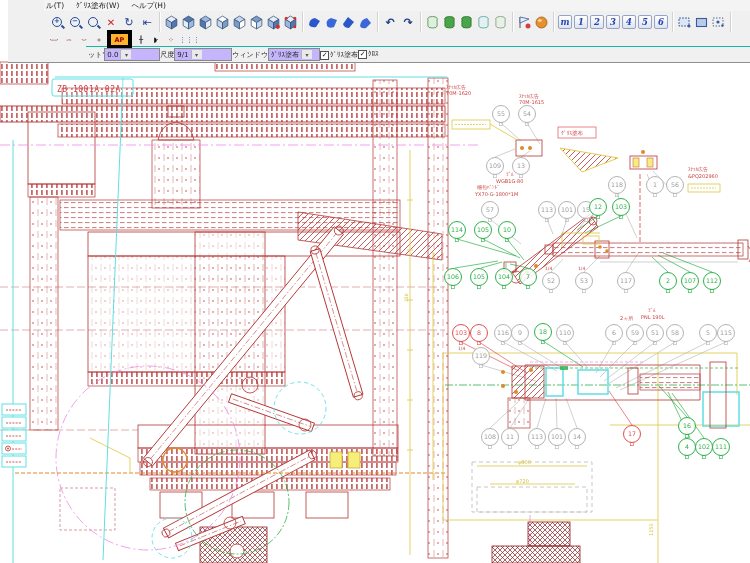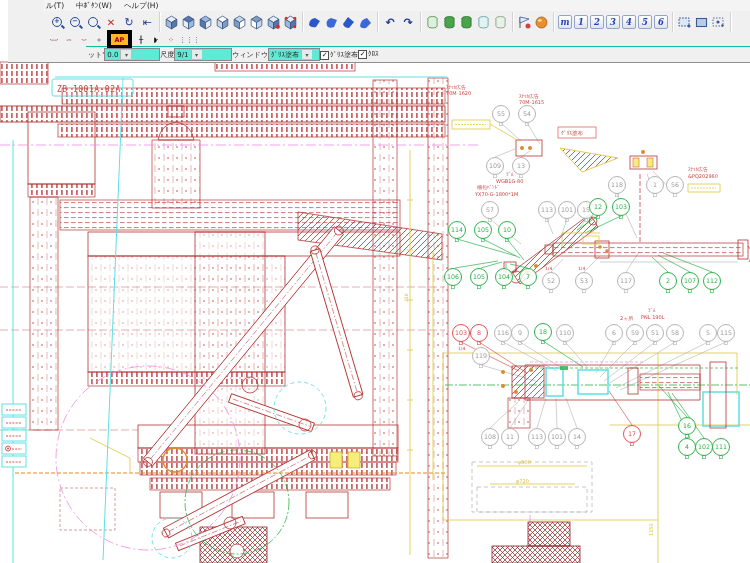--- a/index.html
+++ b/index.html
@@ -29,21 +29,21 @@
   .cubesvg,.blob,.cyl,.misc{width:15px;height:15px;margin:0 1px;}
   .mbtn{width:14px;height:14px;margin:0 1px;padding:0;
     font:italic bold 8.5px "DejaVu Serif",serif;color:#2343b4;
     background:linear-gradient(#ffffff,#dde3ee);border:1px solid #93a4c6;border-radius:2px;}
   .tb2{height:13px;padding:0 2px;}
   .ic11{min-width:13px;height:11px;margin:0 1px;display:inline-flex;align-items:center;
     justify-content:center;font-size:7px;color:#8c2b2b;letter-spacing:-1px;}
   .ap{background:#ffb52a;border:4px solid #000000;color:#a00000;font-weight:bold;
     font-size:6.5px;height:11px;padding:0 2px;letter-spacing:0;}
   .tb3{height:15px;padding:0 2px;font-size:7px;color:#222;gap:0;border-top:1px solid #14b8a6;margin-left:42px;}
-  .combo{display:inline-flex;align-items:center;background:#5eead4;border:1px solid #898989;
+  .combo{display:inline-flex;align-items:center;background:#c4b5fd;border:1px solid #898989;
     height:11px;font-size:7px;padding-left:2px;}
   .combo .val{display:inline-block;overflow:hidden;white-space:nowrap;}
   .combo .arr{width:10px;height:9px;margin-left:2px;background:#e9e9e9;border-left:1px solid #b5b5b5;
     font-size:6px;color:#555;display:inline-flex;align-items:center;justify-content:center;}
   .chkbox{width:7px;height:7px;border:1px solid #505050;background:#fff;display:inline-block;
     font-size:7px;line-height:6px;color:#222;text-align:center;margin-right:1px;}
   .lbl{color:#222;}
   
   .sr{fill:none;stroke:#b43636;stroke-width:0.8;}
   .srw{fill:#fff;stroke:#b43636;stroke-width:0.8;}
@@ -557,21 +557,21 @@
         <text x="518" y="464" font-size="5" fill="#d8c23a">φ800</text>
         <text x="516" y="483" font-size="5" fill="#d8c23a">φ720</text>
         <text x="653" y="536" font-size="5" fill="#d8c23a" transform="rotate(-90 653 536)">1150</text>
         <text x="408" y="302" font-size="4.5" fill="#d8c23a" transform="rotate(-90 408 302)">350</text>
       </g>
 </svg>
 
 <div id="chrome">
   <div class="menubar">
     <span>ル(T)</span>
-    <span>中ﾎﾞﾀﾝ(W)</span>
+    <span>ｸﾞﾘｽ塗布(W)</span>
     <span>ヘルプ(H)</span>
   </div>
 
   <div class="tb tb1">
     <div class="grp">
       <span class="ic16">
             <span class="mag">
               <i>+</i>
             </span>
           </span>

